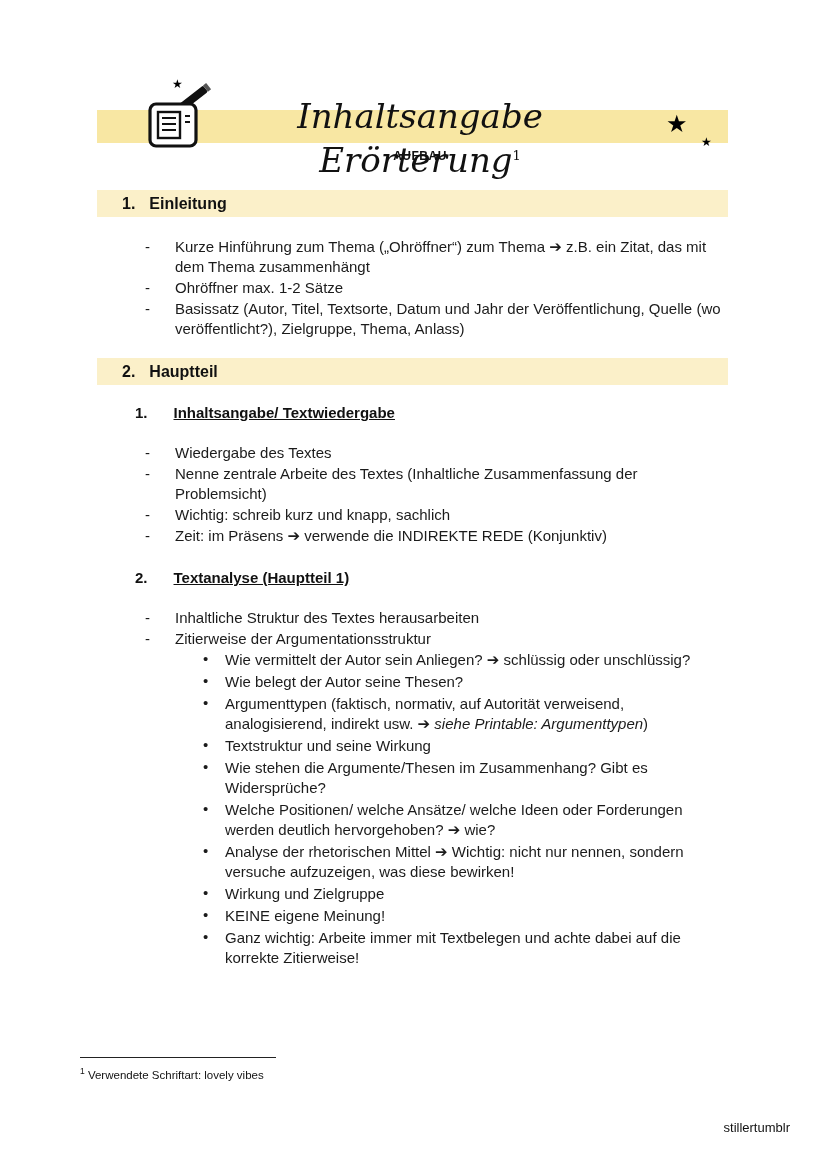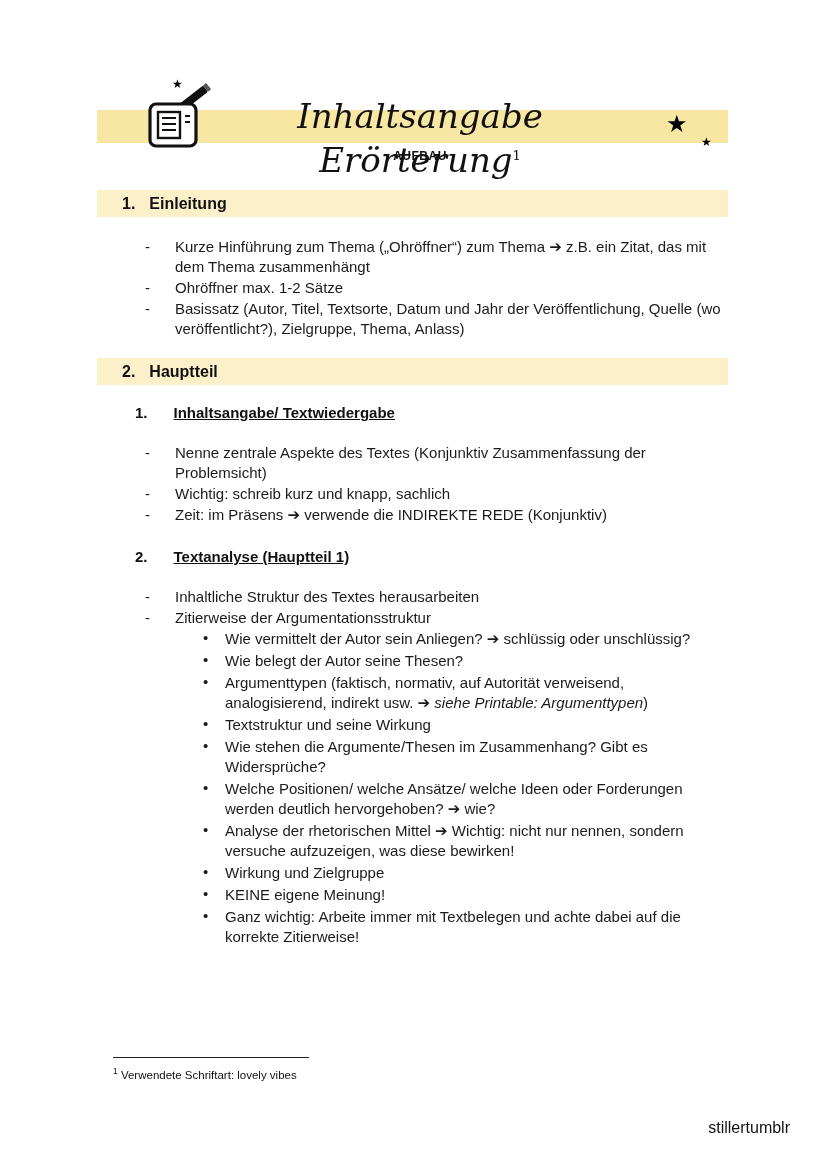--- a/index.html
+++ b/index.html
@@ -59,28 +59,28 @@
   ul { list-style:none; padding:0; }
   .dash-list { margin:20px 100px 0 97px; }
   .dash-list > li { position:relative; padding-left:78px; margin-bottom:1px; }
   .dash-list > li::before { content:"-"; position:absolute; left:48px; top:0; }
   .bullet-list { margin:0 100px 0 97px; }
   .bullet-list > li { position:relative; padding-left:128px; margin-bottom:2px; }
   .bullet-list > li::before { content:"•"; position:absolute; left:106px; top:-1px; font-size:15px; }
   em { font-style:italic; }
   
   .footnote {
-    position:absolute; left:113px; top:1057px; width:420px;
+    position:absolute; left:80px; top:1057px; width:420px;
     font-size:11.5px; line-height:14px; color:#111;
   }
   .footnote .rule { width:196px; border-top:1.3px solid #222; margin-bottom:6px; }
   .footnote sup { font-size:8.5px; }
   .watermark {
     position:absolute; right:38px; top:1118px;
-    font-size:16px; color:#111;
+    font-size:13px; color:#111;
   }
 </style>
 </head>
 <body>
 
 <div class="page">
 
   <div class="header">
     <div class="banner"></div>
 
@@ -128,21 +128,22 @@
     <span>2.</span>
     <span>Hauptteil</span>
   </div>
 
   <div class="subheading">
     <span>1.</span>
     <span class="underlined">Inhaltsangabe/ Textwiedergabe</span>
   </div>
 
   <ul class="dash-list">
-    <li>Nenne zentrale Aspekte des Textes (Konjunktiv Zusammenfassung der Problemsicht)</li>
+    <li>Wiedergabe des Textes</li>
+    <li>Nenne zentrale Arbeite des Textes (Inhaltliche Zusammenfassung der Problemsicht)</li>
     <li>Wichtig: schreib kurz und knapp, sachlich</li>
     <li>Zeit: im Präsens ➔ verwende die INDIREKTE REDE (Konjunktiv)</li>
   </ul>
 
   <div class="subheading subheading-2">
     <span>2.</span>
     <span class="underlined">Textanalyse (Hauptteil 1)</span>
   </div>
 
   <ul class="dash-list">

